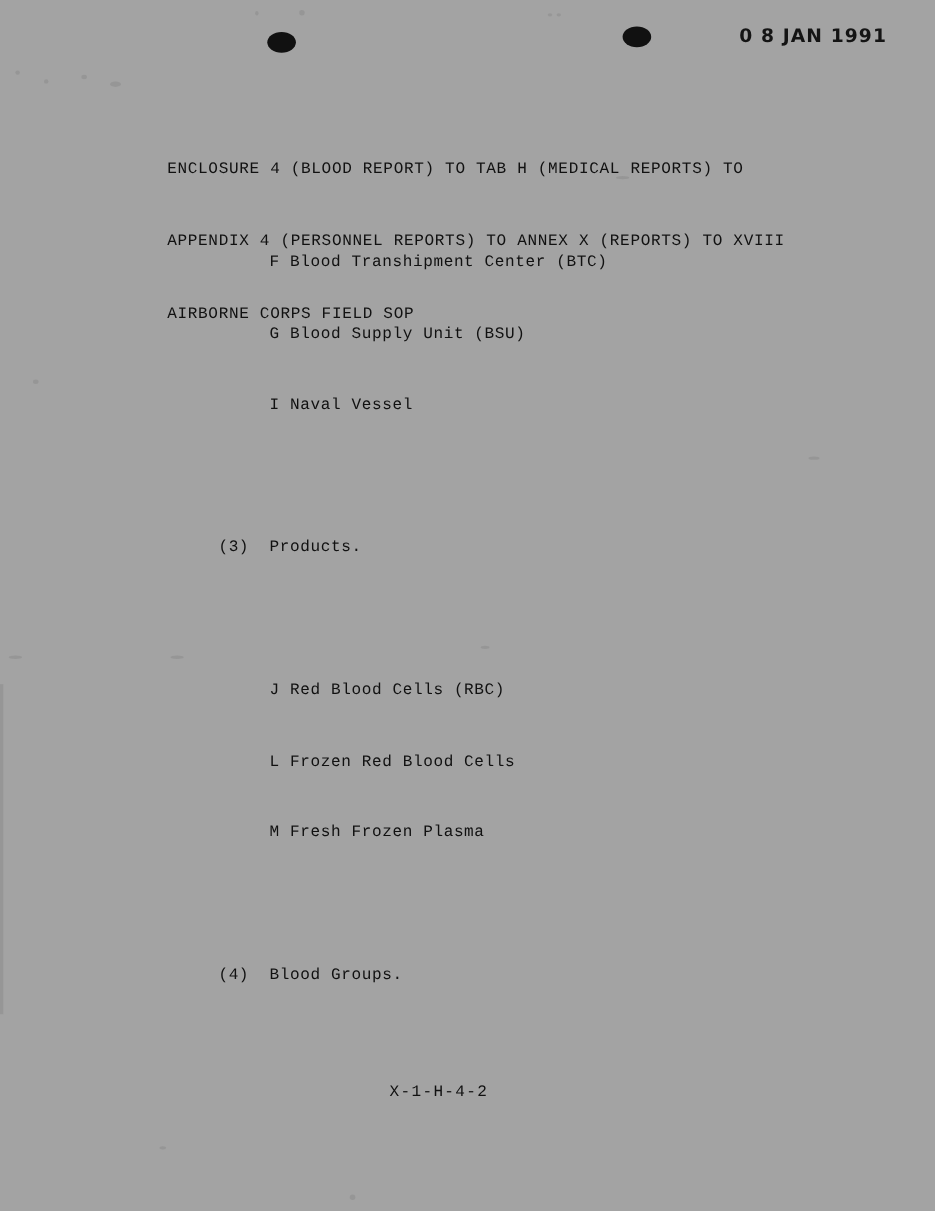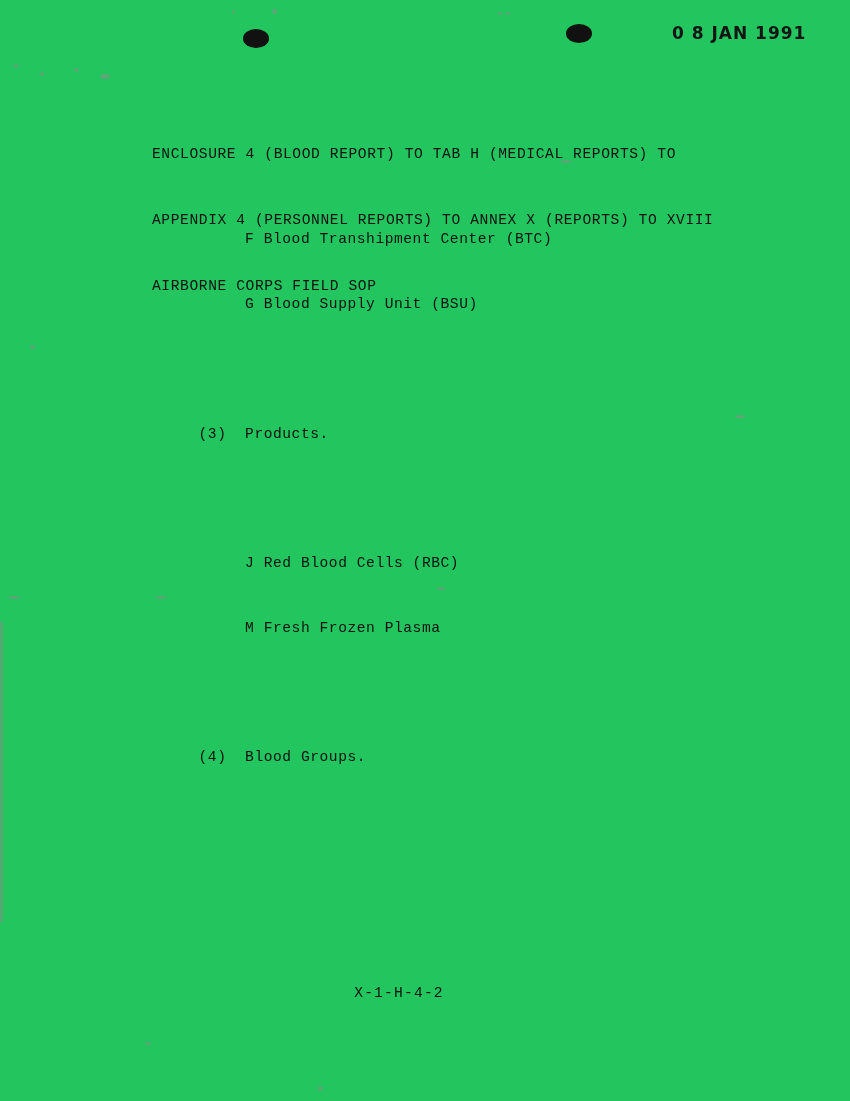--- a/index.html
+++ b/index.html
@@ -8,21 +8,21 @@
     background: #ffffff;
   }
   body {
     font-family: "Liberation Mono", monospace;
     color: #111111;
   }
   .page {
     position: relative;
     width: 850px;
     height: 1101px;
-    background: #22c55e;
+    background: #a3a3a3;
     overflow: hidden;
   }
   
   .speck {
     position: absolute;
     background: #8d8d8d;
     border-radius: 50%;
     opacity: 0.55;
   }
   .edge-line {
@@ -118,24 +118,26 @@
 
     <div class="hdr">
       <span class="ln">ENCLOSURE 4 (BLOOD REPORT) TO TAB H (MEDICAL REPORTS) TO</span>
       <span class="ln">APPENDIX 4 (PERSONNEL REPORTS) TO ANNEX X (REPORTS) TO XVIII</span>
       <span class="ln">AIRBORNE CORPS FIELD SOP</span>
     </div>
 
     <div class="body-block">
       <span class="ln">          F Blood Transhipment Center (BTC)</span>
       <span class="ln">          G Blood Supply Unit (BSU)</span>
+      <span class="ln">          I Naval Vessel</span>
       <span class="gap"></span>
       <span class="ln">     (3)  Products.</span>
       <span class="gap"></span>
       <span class="ln">          J Red Blood Cells (RBC)</span>
+      <span class="ln">          L Frozen Red Blood Cells</span>
       <span class="ln">          M Fresh Frozen Plasma</span>
       <span class="gap"></span>
       <span class="ln">     (4)  Blood Groups.</span>
       
       
       
       
       
       
       

